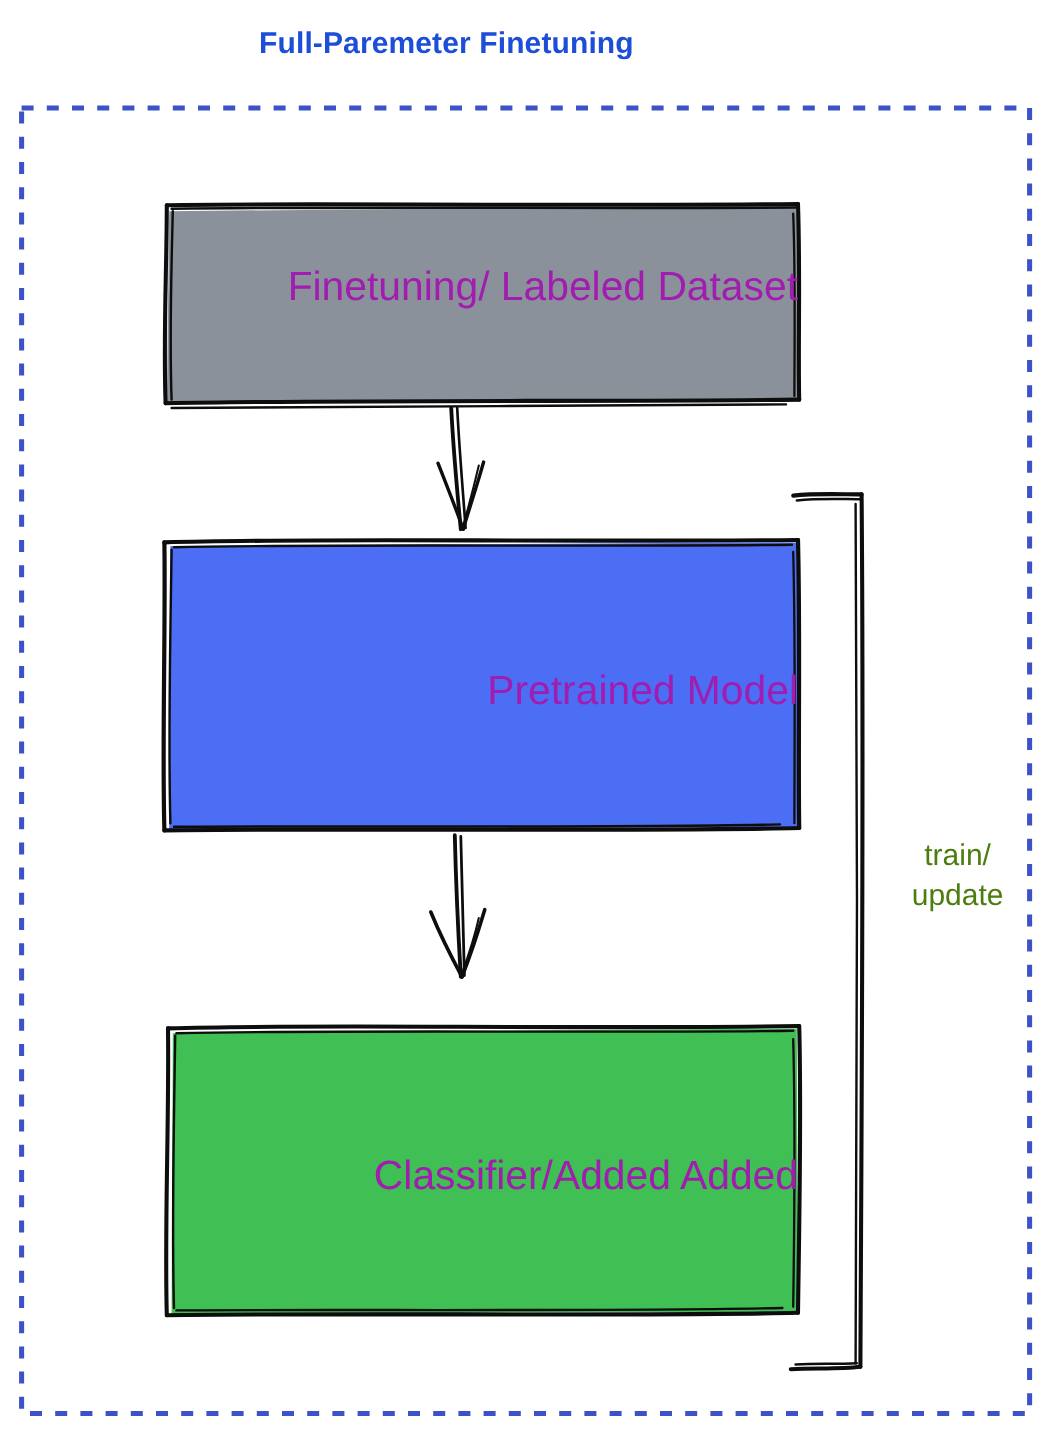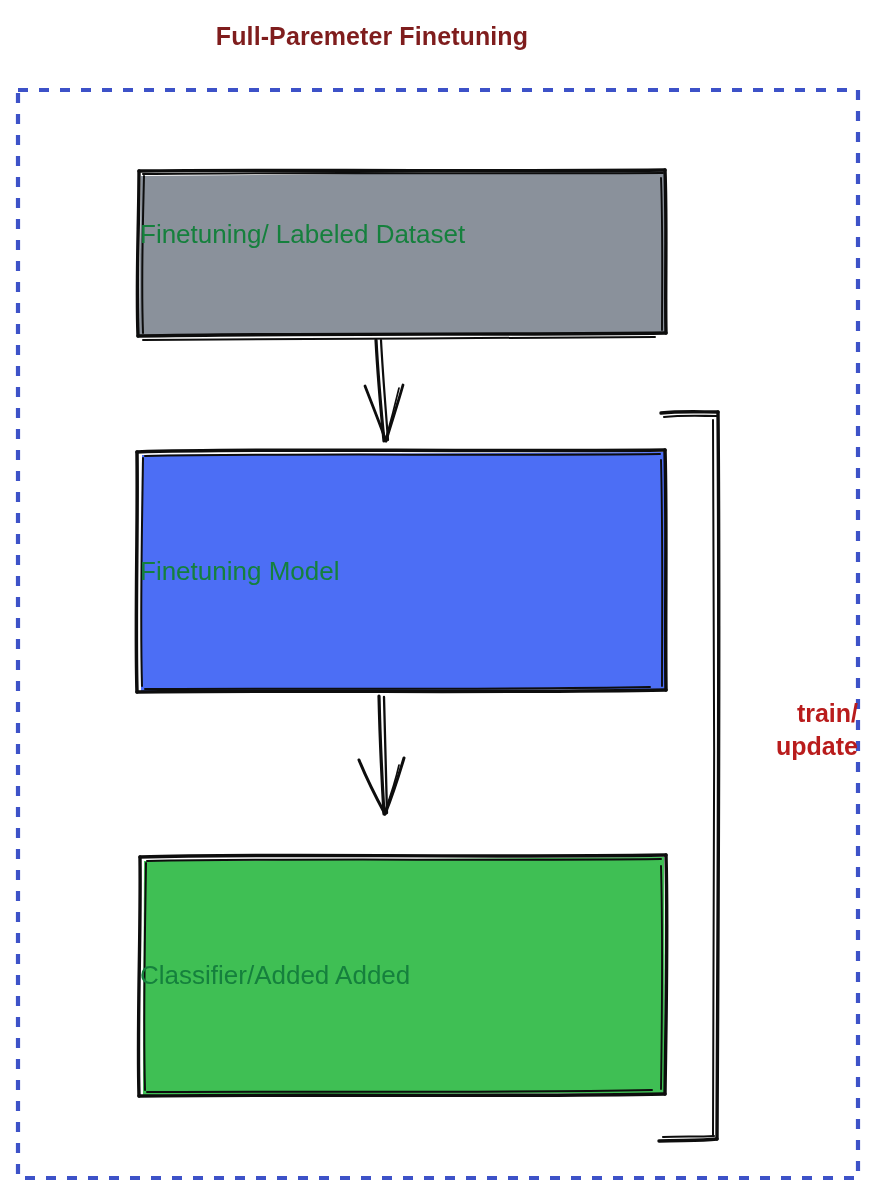--- a/index.html
+++ b/index.html
@@ -25,30 +25,30 @@
   .diagram-title {
     position: absolute;
     left: 0;
     top: 22px;
     width: 744px;
     text-align: center;
     font-family: "Liberation Sans", sans-serif;
     font-size: 25px;
     font-weight: 700;
     letter-spacing: 0.1px;
-    color: #7f1d1d;
+    color: #1d4ed8;
     white-space: nowrap;
   }
   .node-label {
     position: absolute;
     font-family: "Liberation Sans", sans-serif;
-    font-size: 26px;
+    font-size: 34px;
     font-weight: 400;
-    color: #15803d;
-    text-align: left;
+    color: #a21caf;
+    text-align: right;
     white-space: nowrap;
     line-height: 1.15;
   }
   #label-dataset {
     left: 140px;
     top: 220px;
     width: 525px;
   }
   #label-pretrained {
     left: 140px;
@@ -57,23 +57,23 @@
   }
   #label-classifier {
     left: 140px;
     top: 961px;
     width: 525px;
   }
   .edge-label {
     position: absolute;
     font-family: "Liberation Sans", sans-serif;
     font-size: 25px;
-    font-weight: 700;
-    color: #b91c1c;
-    text-align: right;
+    font-weight: 400;
+    color: #4d7c0f;
+    text-align: center;
     line-height: 1.32;
     white-space: pre;
   }
   #label-train-update {
     left: 738px;
     top: 697px;
     width: 120px;
   }
 </style>
 </head>
@@ -145,17 +145,17 @@
     <path d="M717,1139 C700,1141 680,1140 659,1141" fill="none" stroke="#0d0d0d" stroke-width="3.4" stroke-linecap="round"></path>
     <path d="M714,1136 C698,1137 680,1136 663,1137" fill="none" stroke="#0d0d0d" stroke-width="2.1" stroke-linecap="round"></path>
   </g>
 
 </svg>
 
 <div class="diagram-title">Full-Paremeter Finetuning</div>
 
 <div class="node-label" id="label-dataset">Finetuning/ Labeled Dataset</div>
 
-<div class="node-label" id="label-pretrained">Finetuning Model</div>
+<div class="node-label" id="label-pretrained">Pretrained Model</div>
 
 <div class="node-label" id="label-classifier">Classifier/Added Added</div>
 
 <div class="edge-label" id="label-train-update"><span>train/</span><br><span>update</span></div>
 
 </body></html>

